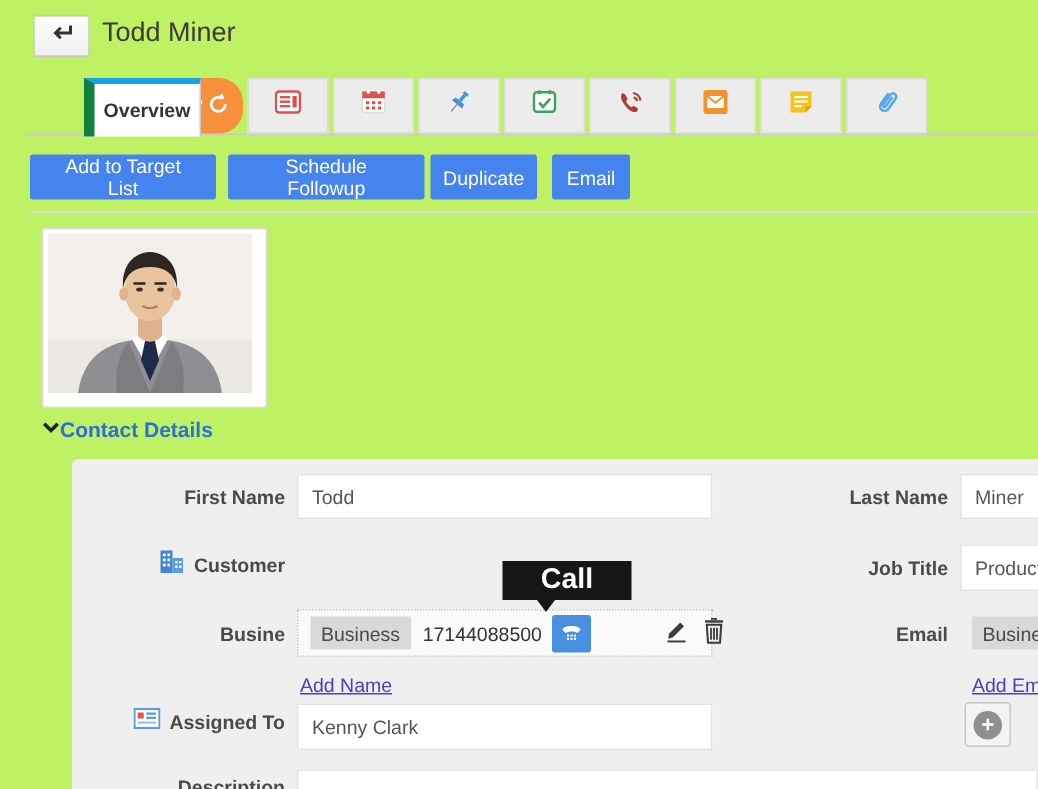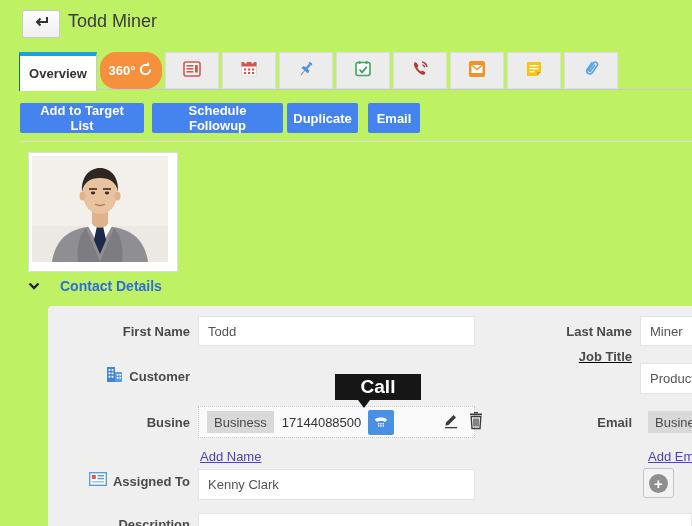--- a/index.html
+++ b/index.html
@@ -9,34 +9,34 @@
 
   
   .back-btn{left:22px;top:10px;width:36px;height:26px;border:1px solid #c9c9c9;border-radius:2px;
             background:linear-gradient(#fdfdfd,#efefef);display:flex;align-items:center;justify-content:center;cursor:pointer;}
   .page-title{left:68px;top:11px;font-size:18px;color:#3b3b3b;}
 
   
   .tabline{left:18px;top:89px;width:674px;height:1px;background:#c9c9c9;}
   .tab{top:52px;height:37px;box-sizing:border-box;display:flex;align-items:center;justify-content:center;cursor:pointer;}
   .tab-icon{background:#ececec;border:1px solid #ddd;width:54px;}
-  .tab-active{background:#fff;border-left:1px solid #15803d;border-right:1px solid #c9c9c9;
-              border-top:4px solid #18a0e0;height:39px;z-index:3;font-weight:bold;font-size:13px;color:#333;}
+  .tab-active{background:#fff;border-left:7px solid #15803d;border-right:1px solid #c9c9c9;
+              border-top:4px solid #18a0e0;height:39px;z-index:3;font-weight:bold;font-size:13px;color:#333;margin-left:37px;}
   .tab-360{background:#f6903d;color:#fff;font-weight:bold;font-size:13px;gap:3px;border-radius:16px;}
 
   
-  .act-btn{top:103px;height:30px;background:#4584ee;color:#fff;font-weight:bold;font-size:13px;border:none;
+  .act-btn{top:103px;height:30px;background:#4584ee;color:#fff;font-weight:normal;font-size:13px;border:none;
            border-radius:2px;display:flex;align-items:center;justify-content:center;cursor:pointer;padding:12px 14px;box-sizing:border-box;}
   .hr1{left:20px;top:141px;width:672px;height:1px;background:#ddd;}
 
   
   .photo-frame{left:28px;top:152px;width:142px;height:112px;background:#fff;border:1px solid #ddd;padding:3px;}
 
   
-  .sec-head{left:28px;top:277px;display:flex;align-items:center;gap:20px;cursor:pointer;}
+  .sec-head{left:28px;top:277px;display:flex;align-items:center;gap:0;cursor:pointer;}
   .sec-title{font-size:14px;font-weight:bold;color:#2d6fd9;}
 
   
   .panel{left:48px;top:306px;width:644px;height:220px;background:#efefef;border-radius:4px 0 0 0;}
 
   .lblrow{display:flex;align-items:center;justify-content:flex-end;gap:6px;width:142px;left:48px;}
   .lbl{font-size:13px;font-weight:bold;color:#4a4a4a;white-space:nowrap;}
   .lblrow-r{width:132px;left:500px;text-align:right;}
   .input{box-sizing:border-box;background:#fff;border:1px solid #e3e3e3;font-family:"Liberation Sans",sans-serif;
          font-size:13px;color:#555;padding:0 9px;outline:none;}
@@ -253,21 +253,21 @@
             <rect x="5.6" y="9.8" width="1.8" height="1.8"></rect>
             <rect x="10.8" y="8" width="1.6" height="1.6"></rect>
             <rect x="13.4" y="8" width="1.6" height="1.6"></rect>
             <rect x="10.8" y="11" width="1.6" height="1.6"></rect>
             <rect x="13.4" y="11" width="1.6" height="1.6"></rect>
           </g>
         </svg>
     </span>
     <span class="lbl">Customer</span>
   </div>
-  <div class="abs lblrow lblrow-r" style="top:349px;text-decoration:underline;">
+  <div class="abs lblrow lblrow-r" style="top:371px;">
     <span class="lbl">Job Title</span>
   </div>
   <input class="abs input" style="left: 640px; top: 363px; width: 70px; height: 31px;" readonly="" value="Product">
 
   <div class="abs lblrow" style="top:415px;">
     <span class="lbl">Busine</span>
   </div>
   <div class="abs phone-box">
     <span class="type-badge" style="margin-left:8px;">Business</span>
     <span style="margin-left:8px;font-size:13px;color:#333;">17144088500</span>

